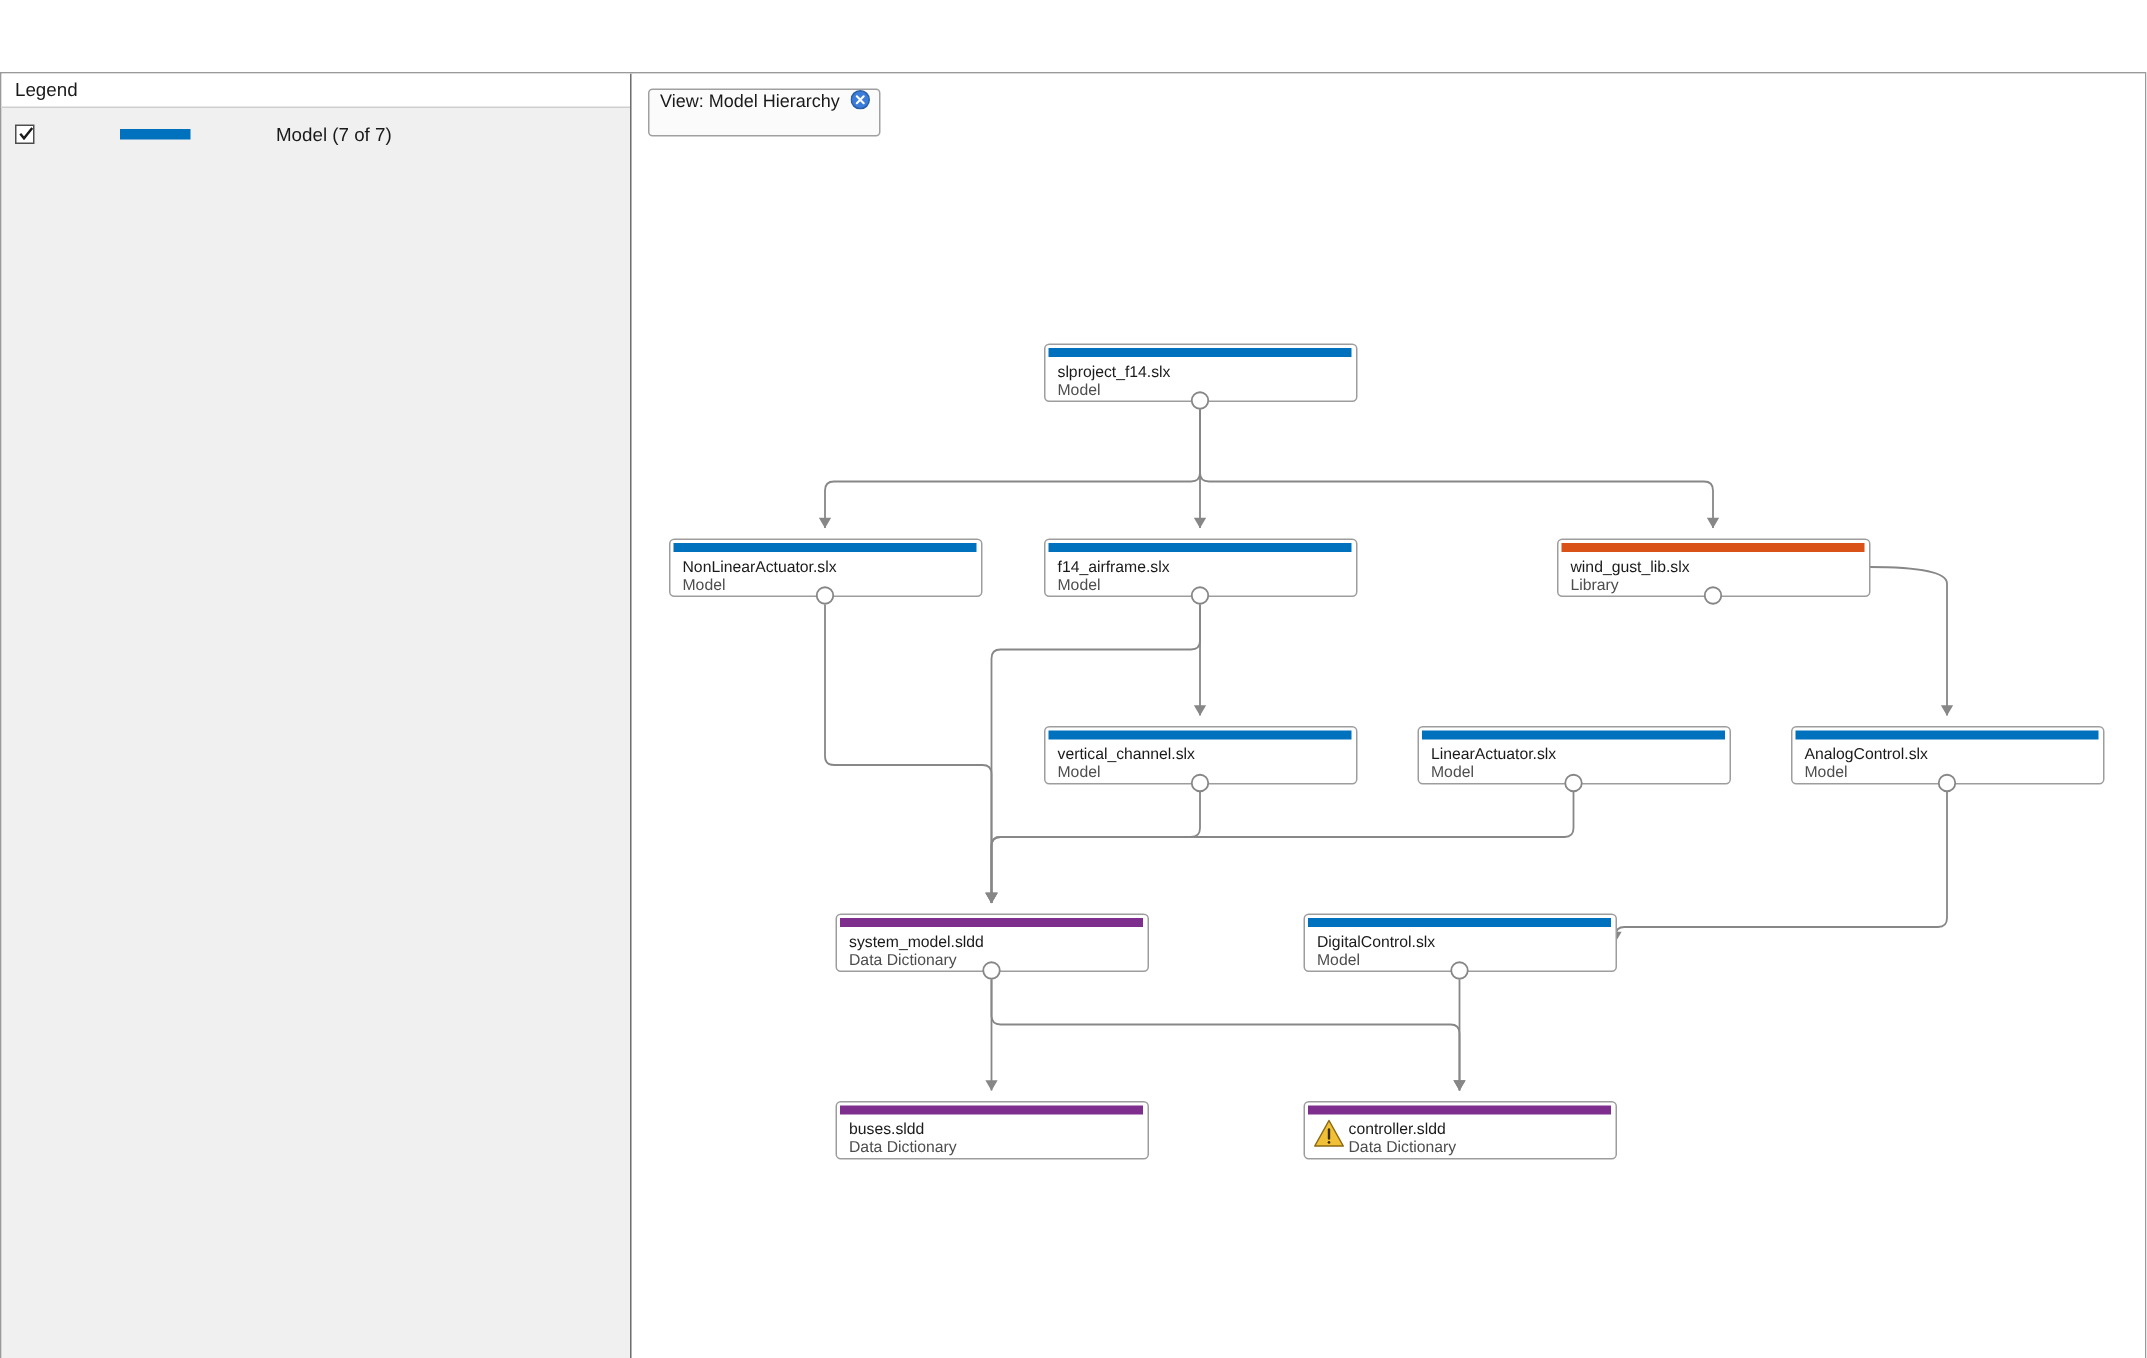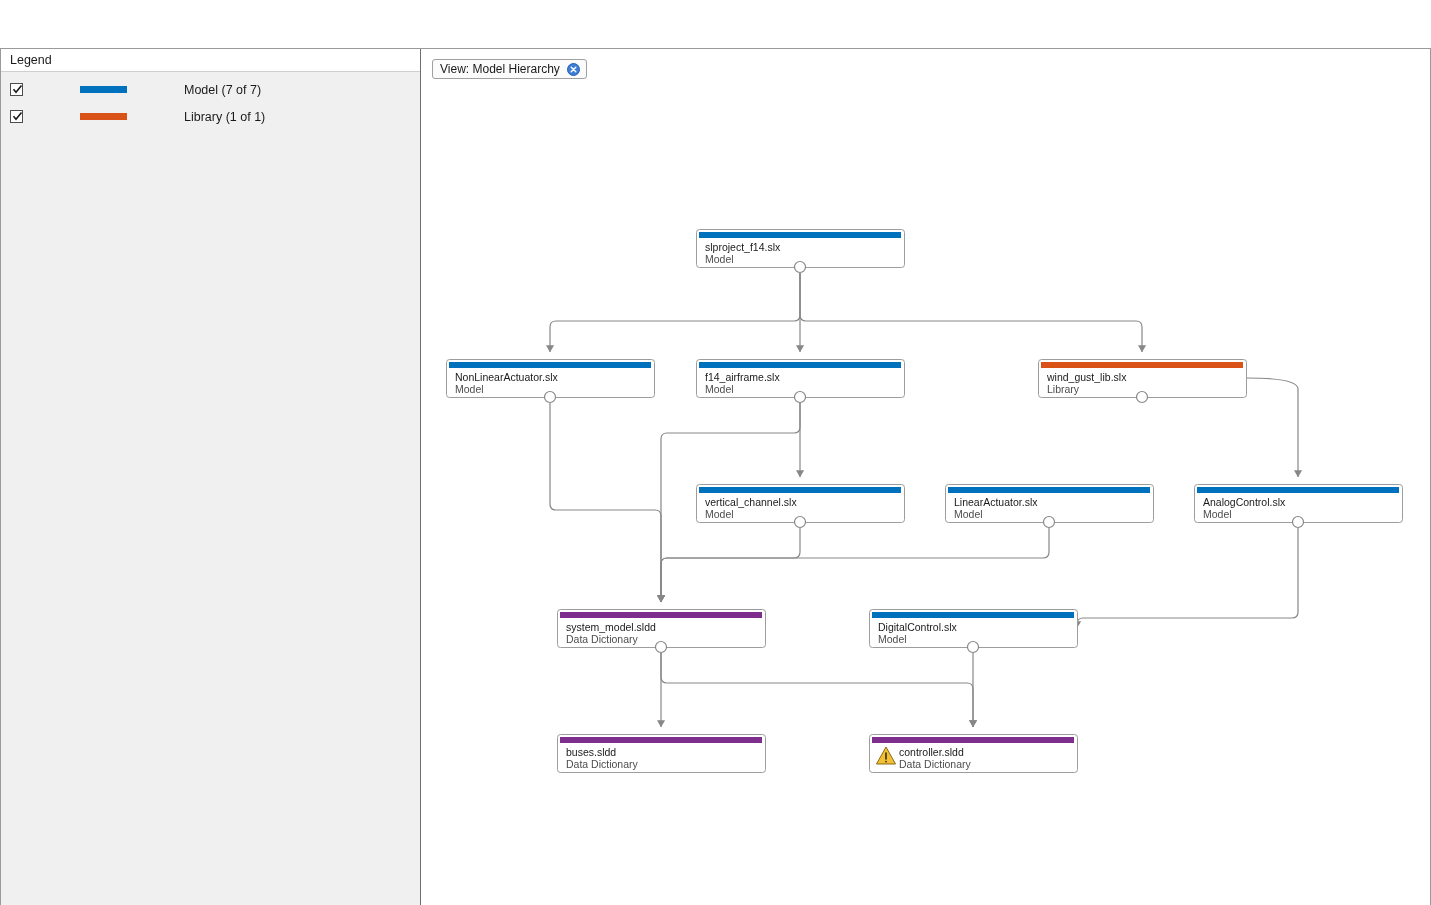--- a/index.html
+++ b/index.html
@@ -81,23 +81,23 @@
     left: 421px; top: 0;
     width: 1010px;
     height: 905px;
     background: #ffffff;
     overflow: hidden;
   }
   #view-chip {
     position: absolute;
     left: 10px;
     top: 10px;
-    height: 20px;
+    height: 32px;
     display: inline-flex;
-    align-items: center;
+    align-items: flex-start;
     padding: 0 6px 0 7px;
     border: 1px solid #a0a0a0;
     border-radius: 3px;
     background: #fbfbfb;
     box-sizing: border-box;
   }
   #view-chip-label {
     font-size: 12px;
     color: #1a1a1a;
     white-space: nowrap;
@@ -133,29 +133,20 @@
       <div class="legend-row">
         <span class="legend-check">
           <svg width="11" height="11" viewBox="0 0 11 11">
               <path d="M1.5,5.2 L4,8.2 L9.5,1.4" fill="none" stroke="#1a1a1a" stroke-width="1.6"></path>
             </svg>
         </span>
         <span class="legend-swatch" style="background:#0072bd"></span>
         <span class="legend-label">Model (7 of 7)</span>
       </div>
 
-      <div class="legend-row">
-        <span class="legend-check">
-          <svg width="11" height="11" viewBox="0 0 11 11">
-              <path d="M1.5,5.2 L4,8.2 L9.5,1.4" fill="none" stroke="#1a1a1a" stroke-width="1.6"></path>
-            </svg>
-        </span>
-        <span class="legend-swatch" style="background:#d95319"></span>
-        <span class="legend-label">Library (1 of 1)</span>
-      </div>
 
 
     </div>
   </div>
 
   <div id="canvas-panel">
 
     <div id="view-chip">
       <span id="view-chip-label">View: Model Hierarchy</span>
       <span id="view-chip-close">

